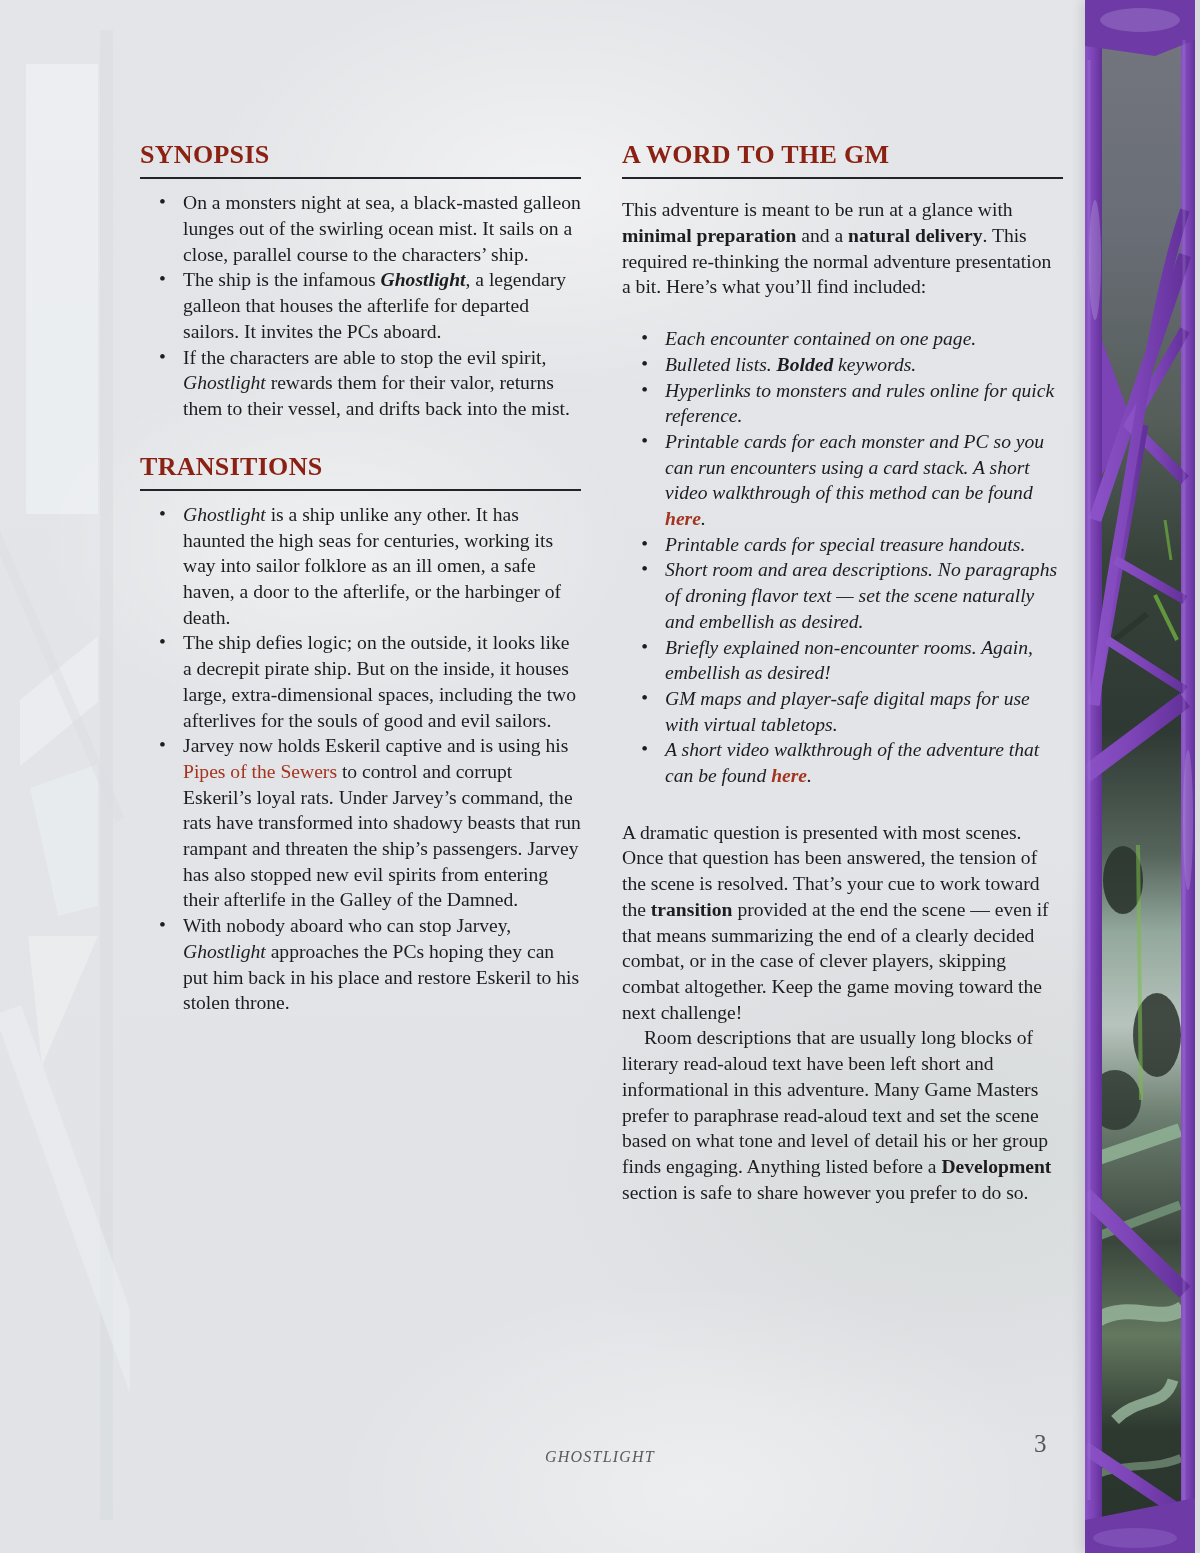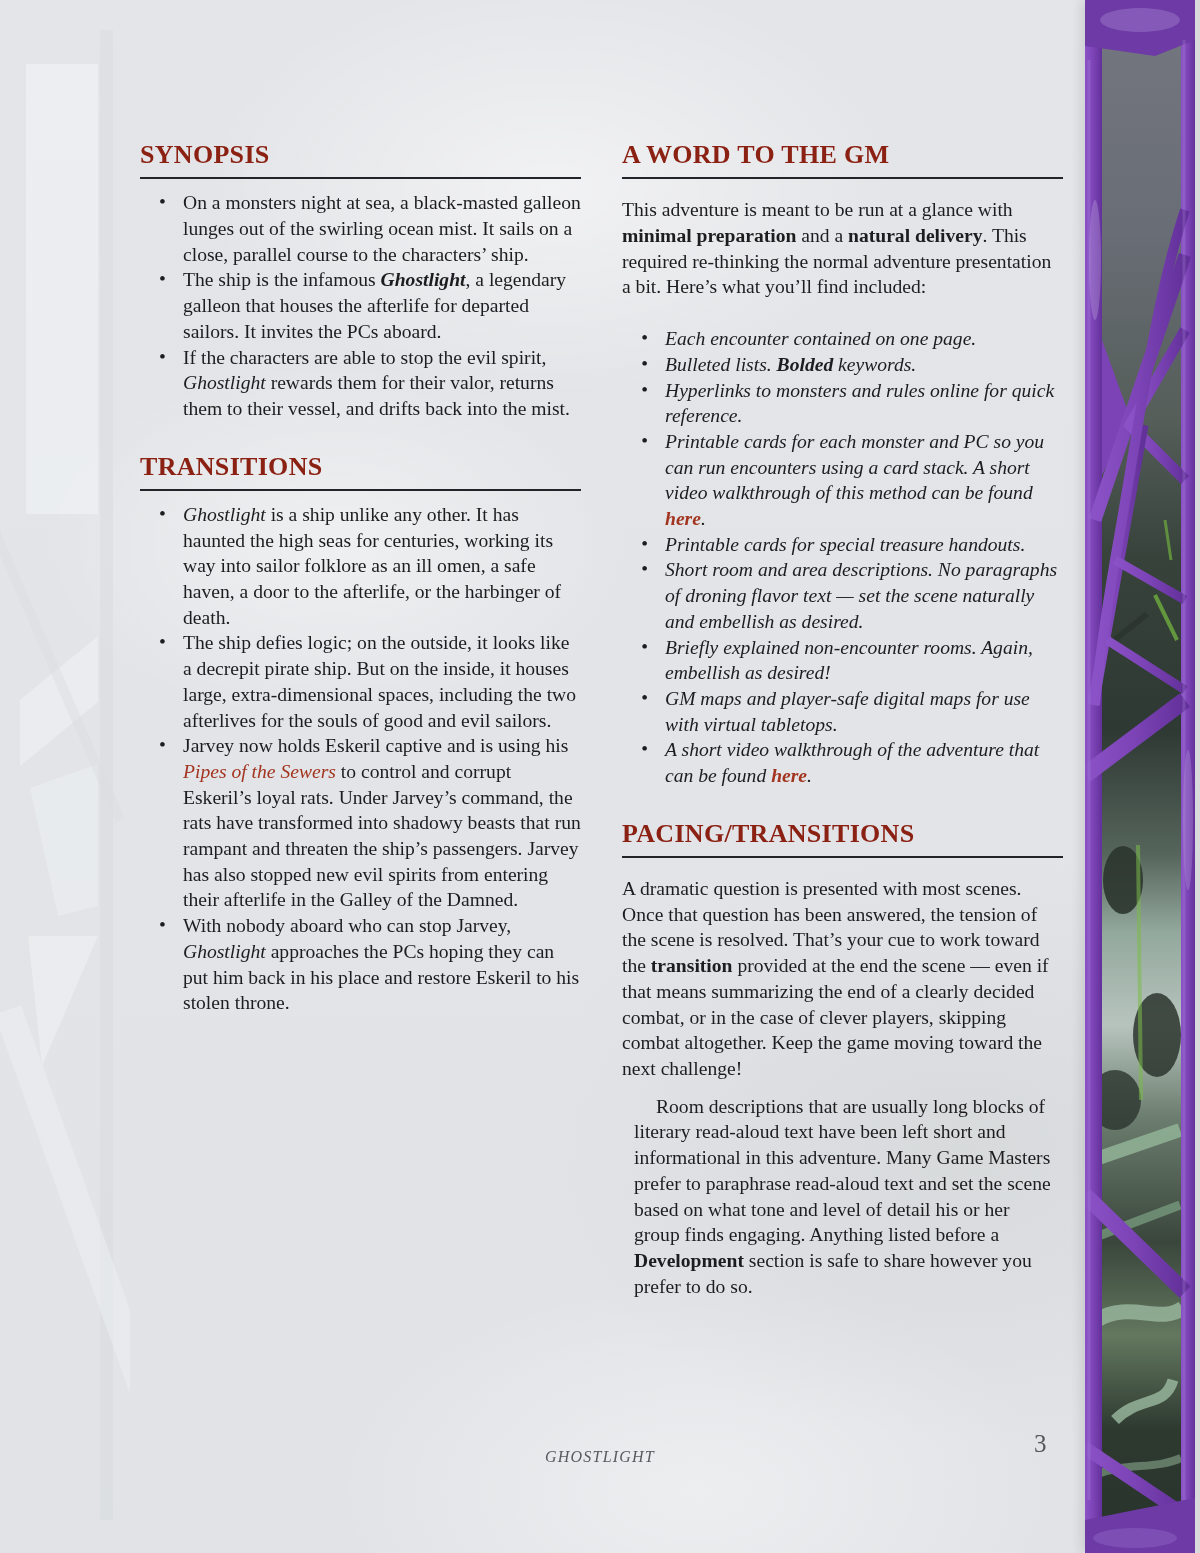--- a/index.html
+++ b/index.html
@@ -22,30 +22,30 @@
   .ghost{position:absolute;left:0;top:0;width:130px;height:1553px;pointer-events:none;}
   .col{position:absolute;top:141px;width:441px;font-size:19.6px;line-height:25.7px;color:var(--text);}
   .col-left{left:140px;}
   .col-right{left:622px;}
   .sec-h{
     margin:0;padding-bottom:9px;border-bottom:2.5px solid var(--rule);
     font-size:26px;line-height:1.05;font-weight:bold;letter-spacing:.3px;color:var(--heading);
   }
   .section + .section{margin-top:31px;}
   .para{margin:18px 0 0;}
-  .para.indent{margin:12px;text-indent:22px;}
+  .para.indent{margin:0;text-indent:22px;}
   .bullets{margin:11px 0 0;padding:0;list-style:none;}
   .bullets.gap{margin-top:26px;font-style:italic;}
   .bullets li{position:relative;padding-left:43px;}
   .bullets li::before{content:"\2022";position:absolute;left:19px;top:-1px;}
   .b{font-weight:bold;}
   .i{font-style:italic;}
   .bi{font-weight:bold;font-style:italic;}
   a.link{color:var(--link);font-weight:bold;text-decoration:none;cursor:pointer;}
-  a.ilink{color:var(--link);font-style:italic;text-decoration:none;cursor:pointer;}
+  a.ilink{color:var(--link);text-decoration:none;cursor:pointer;}
   .footer-title{
     position:absolute;left:0;top:1448px;width:1200px;text-align:center;
     font-style:italic;font-size:16px;letter-spacing:1.2px;color:#595a5e;
   }
   .page-num{position:absolute;left:1034px;top:1430px;font-size:25px;color:#54565c;}
   .frame{position:absolute;left:1085px;top:0;width:115px;height:1553px;box-shadow:-4px 0 10px rgba(40,40,60,.12);}
 </style>
 </head>
 <body>
 
@@ -89,21 +89,20 @@
         <li>Hyperlinks to monsters and rules online for quick reference.</li>
         <li>Printable cards for each monster and PC so you can run encounters using a card stack. A short video walkthrough of this method can be found <a class="link">here</a>.</li>
         <li>Printable cards for special treasure handouts.</li>
         <li>Short room and area descriptions. No paragraphs of droning flavor text — set the scene naturally and embellish as desired.</li>
         <li>Briefly explained non-encounter rooms. Again, embellish as desired!</li>
         <li>GM maps and player-safe digital maps for use with virtual tabletops.</li>
         <li>A short video walkthrough of the adventure that can be found <a class="link">here</a>.</li>
       </ul>
     </section>
     <section class="section">
-      <h2 class="sec-h">PACING/TRANSITIONS</h2>
       <p class="para">A dramatic question is presented with most scenes. Once that question has been answered, the tension of the scene is resolved. That’s your cue to work toward the <span class="b">transition</span> provided at the end the scene — even if that means summarizing the end of a clearly decided combat, or in the case of clever players, skipping combat altogether. Keep the game moving toward the next challenge!</p>
       <p class="para indent">Room descriptions that are usually long blocks of literary read-aloud text have been left short and informational in this adventure. Many Game Masters prefer to paraphrase read-aloud text and set the scene based on what tone and level of detail his or her group finds engaging. Anything listed before a <span class="b">Development</span> section is safe to share however you prefer to do so.</p>
     </section>
   </div>
 
 <div class="footer-title">GHOSTLIGHT</div>
 <div class="page-num">3</div>
 
 <div class="frame">
 <svg width="115" height="1553" viewBox="0 0 115 1553" xmlns="http://www.w3.org/2000/svg" aria-hidden="true">

